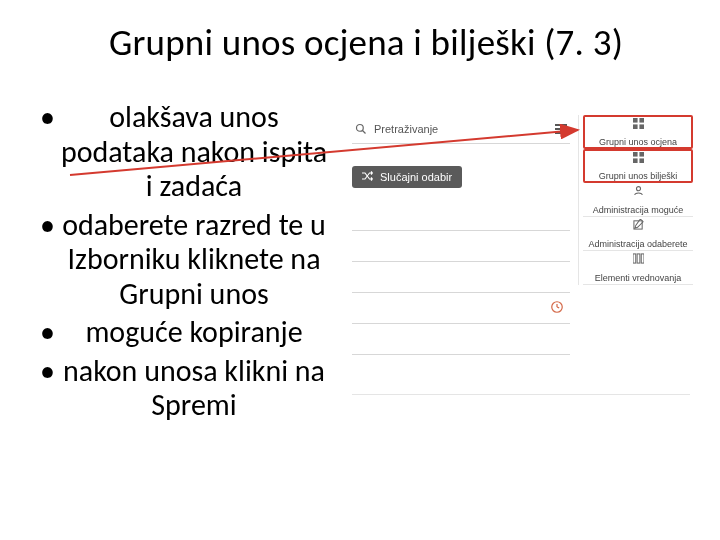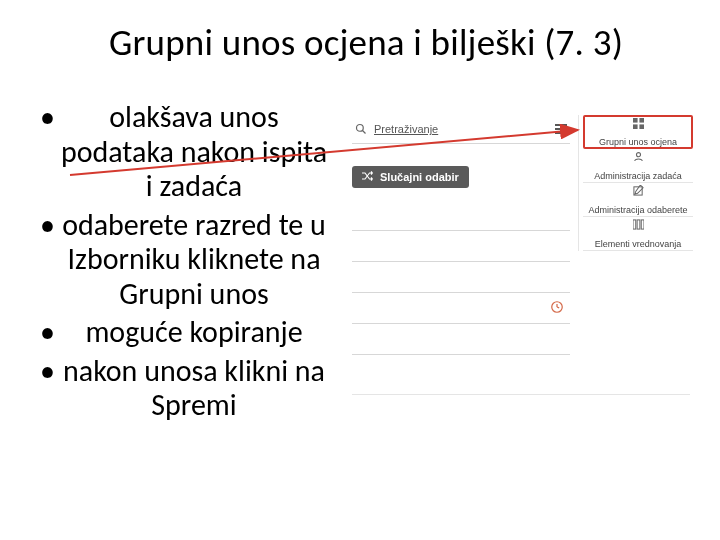--- a/index.html
+++ b/index.html
@@ -80,21 +80,20 @@
   }
   .search-row .icon {
     width: 14px;
     display: flex;
     justify-content: center;
     align-items: center;
   }
   .search-row .label {
     flex: 1;
     color: #555;
-    text-decoration: underline;
   }
   .search-row .hamb {
     width: 18px;
     display: flex;
     justify-content: center;
     align-items: center;
   }
   .btn-gray {
     display: inline-flex;
     align-items: center;
@@ -204,21 +203,21 @@
           <svg width="14" height="12" viewBox="0 0 14 12">
             <line x1="1" y1="2" x2="13" y2="2" stroke="#444" stroke-width="1.8"></line>
             <line x1="1" y1="6" x2="13" y2="6" stroke="#444" stroke-width="1.8"></line>
             <line x1="1" y1="10" x2="13" y2="10" stroke="#444" stroke-width="1.8"></line>
           </svg>
         </span>
       </div>
 
       <div style="height:8px"></div>
 
-      <div style="display:flex; justify-content:flex-start;font-weight:bold;">
+      <div style="display:flex; justify-content:flex-start;">
         <div class="btn-gray">
           <span>
             <svg width="12" height="10" viewBox="0 0 16 12">
               <path d="M0 2 L4 2 L10 10 L14 10 M14 10 L12 8 M14 10 L12 12" fill="none" stroke="#fff" stroke-width="1.5"></path>
               <path d="M0 10 L4 10 L10 2 L14 2 M14 2 L12 0 M14 2 L12 4" fill="none" stroke="#fff" stroke-width="1.5"></path>
             </svg>
           </span>
           <span>Slučajni odabir</span>
         </div>
       </div>
@@ -244,28 +243,39 @@
         <span class="micon">
           <svg width="11" height="11" viewBox="0 0 12 12">
               <rect x="0" y="0" width="5" height="5" fill="#666"></rect>
               <rect x="7" y="0" width="5" height="5" fill="#666"></rect>
               <rect x="0" y="7" width="5" height="5" fill="#666"></rect>
               <rect x="7" y="7" width="5" height="5" fill="#666"></rect>
             </svg>
         </span>
         <span>Grupni unos ocjena</span>
       </div>
+      <div class="menu-cell highlight">
+        <span class="micon">
+          <svg width="11" height="11" viewBox="0 0 12 12">
+              <rect x="0" y="0" width="5" height="5" fill="#666"></rect>
+              <rect x="7" y="0" width="5" height="5" fill="#666"></rect>
+              <rect x="0" y="7" width="5" height="5" fill="#666"></rect>
+              <rect x="7" y="7" width="5" height="5" fill="#666"></rect>
+            </svg>
+        </span>
+        <span>Grupni unos bilješki</span>
+      </div>
       <div class="menu-cell">
         <span class="micon">
           <svg width="11" height="11" viewBox="0 0 12 12">
               <circle cx="6" cy="4" r="2.2" fill="none" stroke="#666" stroke-width="1.2"></circle>
               <path d="M2 11 C2 8 10 8 10 11" fill="none" stroke="#666" stroke-width="1.2"></path>
             </svg>
         </span>
-        <span>Administracija zadaća</span>
+        <span>Administracija moguće</span>
       </div>
       <div class="menu-cell">
         <span class="micon">
           <svg width="11" height="11" viewBox="0 0 12 12">
               <rect x="1" y="2" width="9" height="9" fill="none" stroke="#666" stroke-width="1.1"></rect>
               <path d="M8 0 L11 3 L5 9 L2 10 L3 7 Z" fill="none" stroke="#666" stroke-width="1.1"></path>
             </svg>
         </span>
         <span>Administracija odaberete</span>
       </div>

